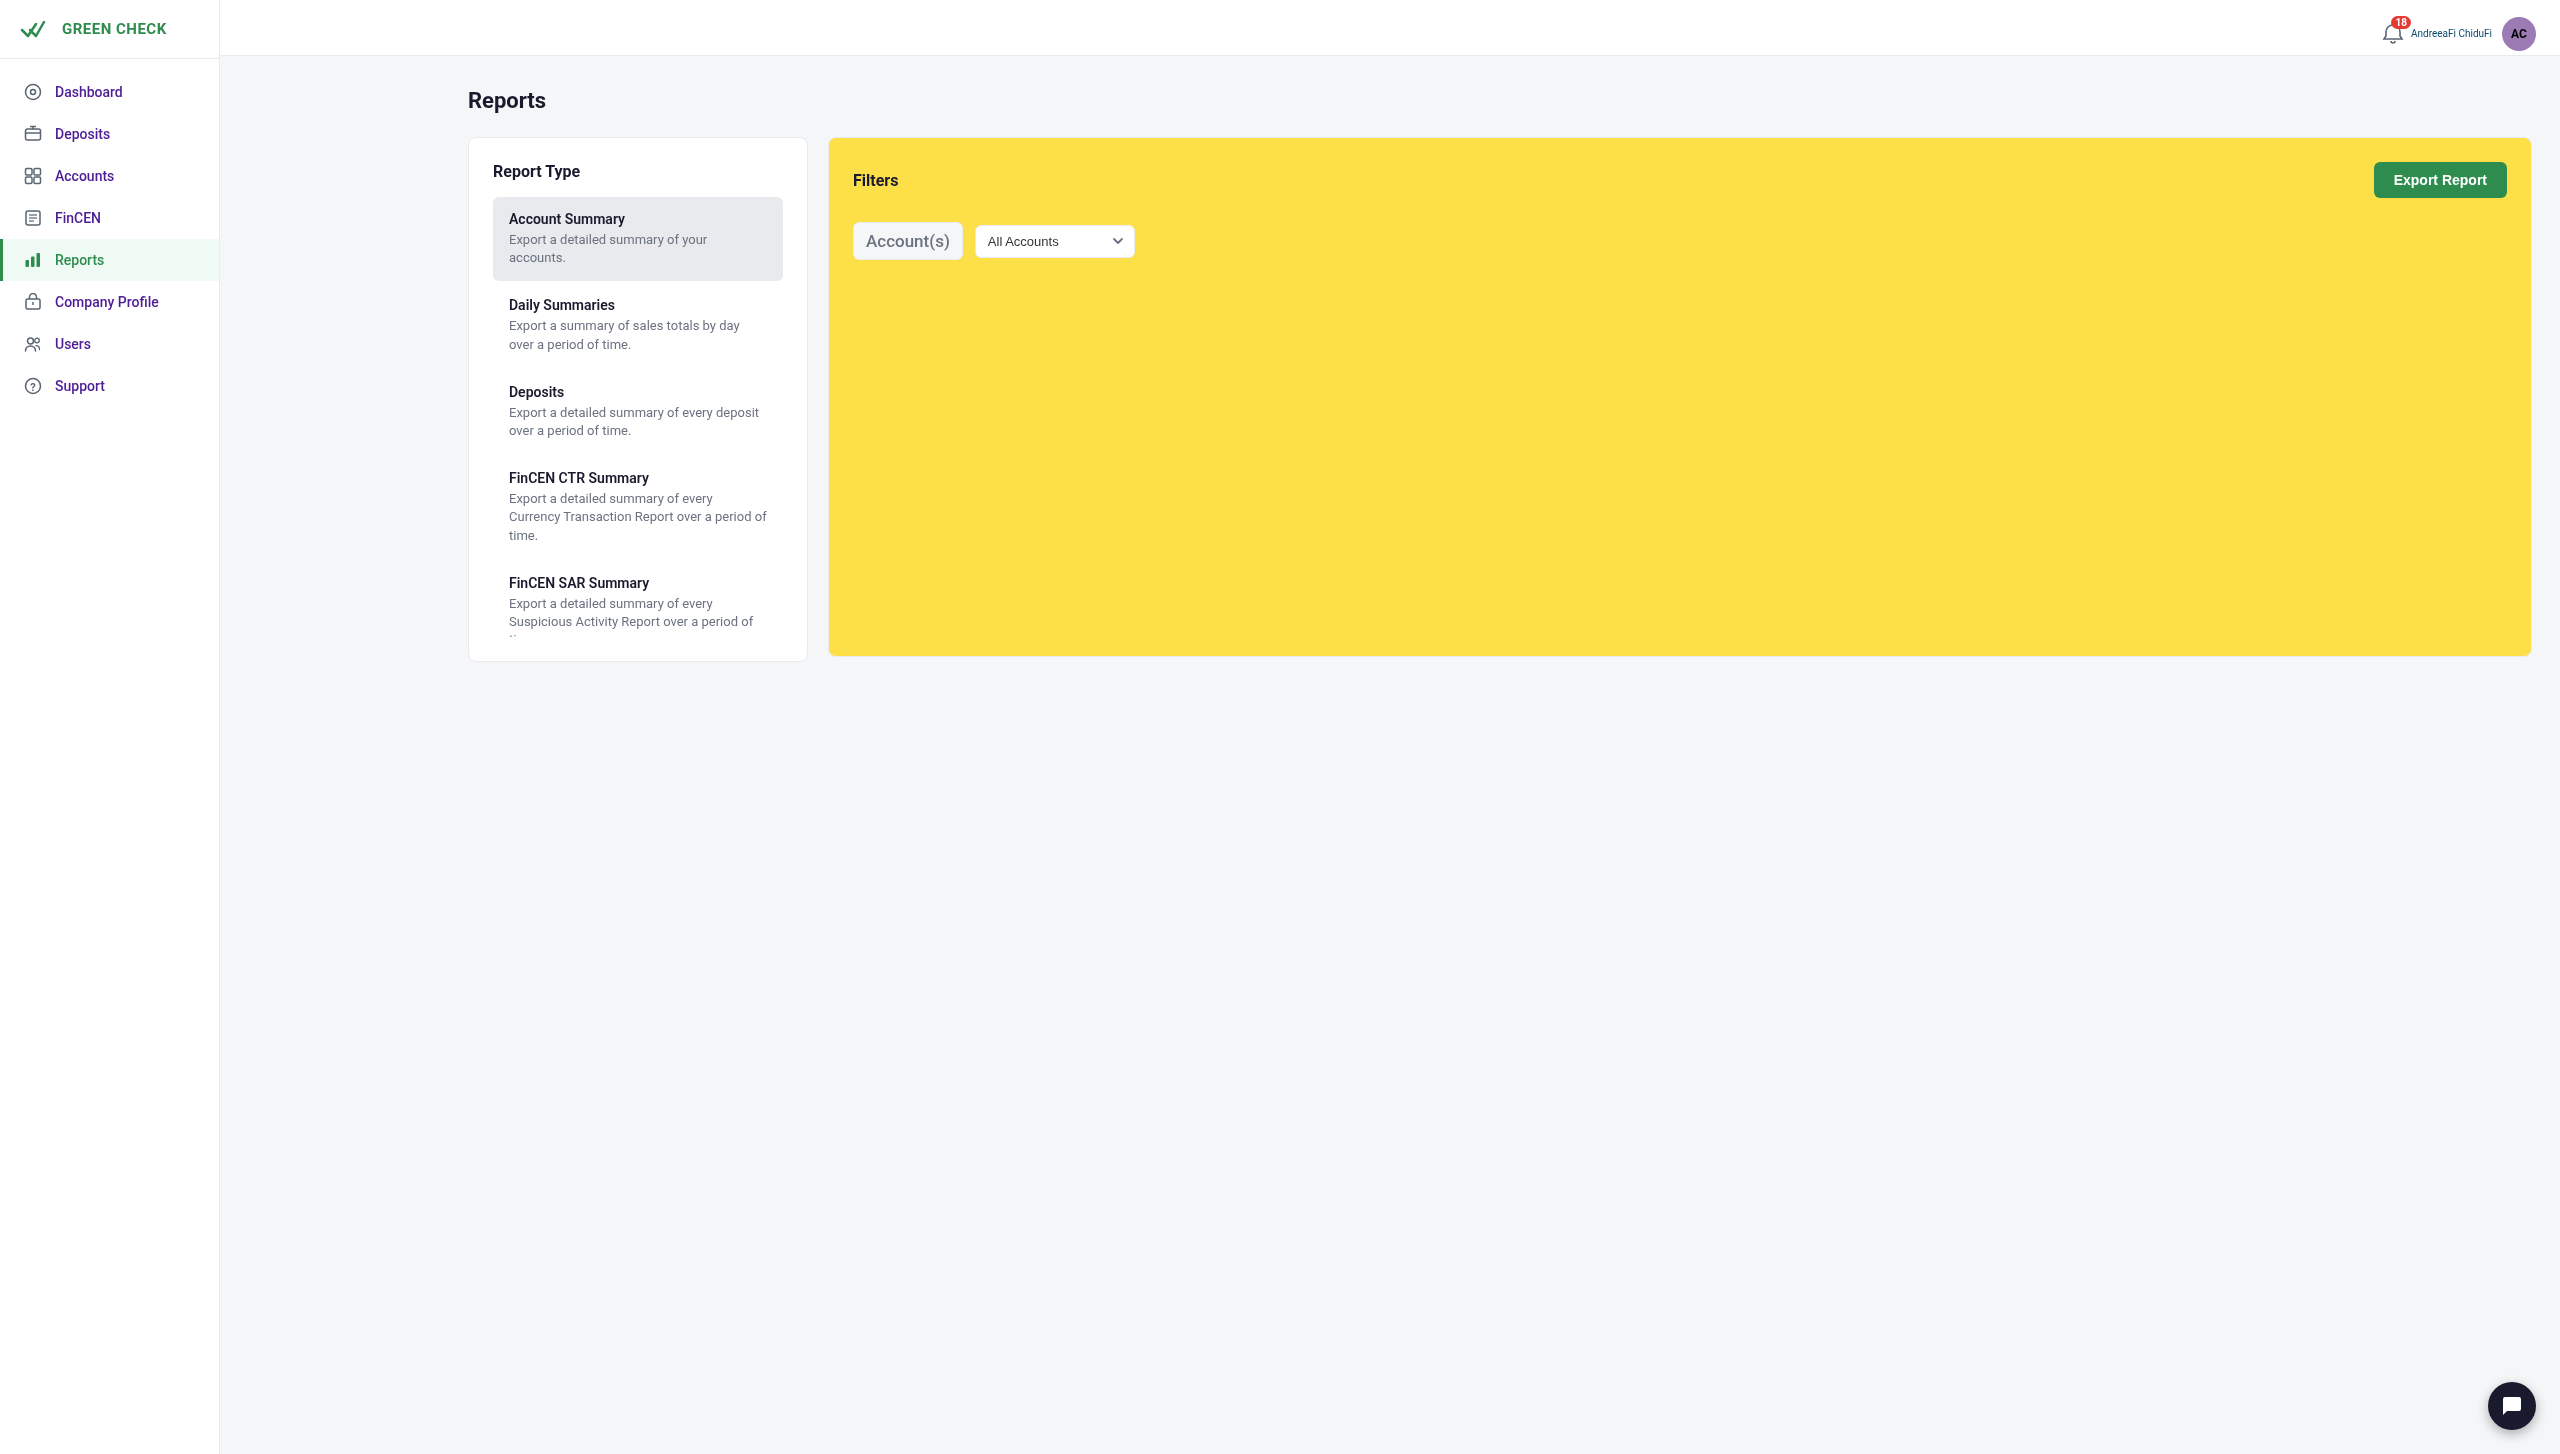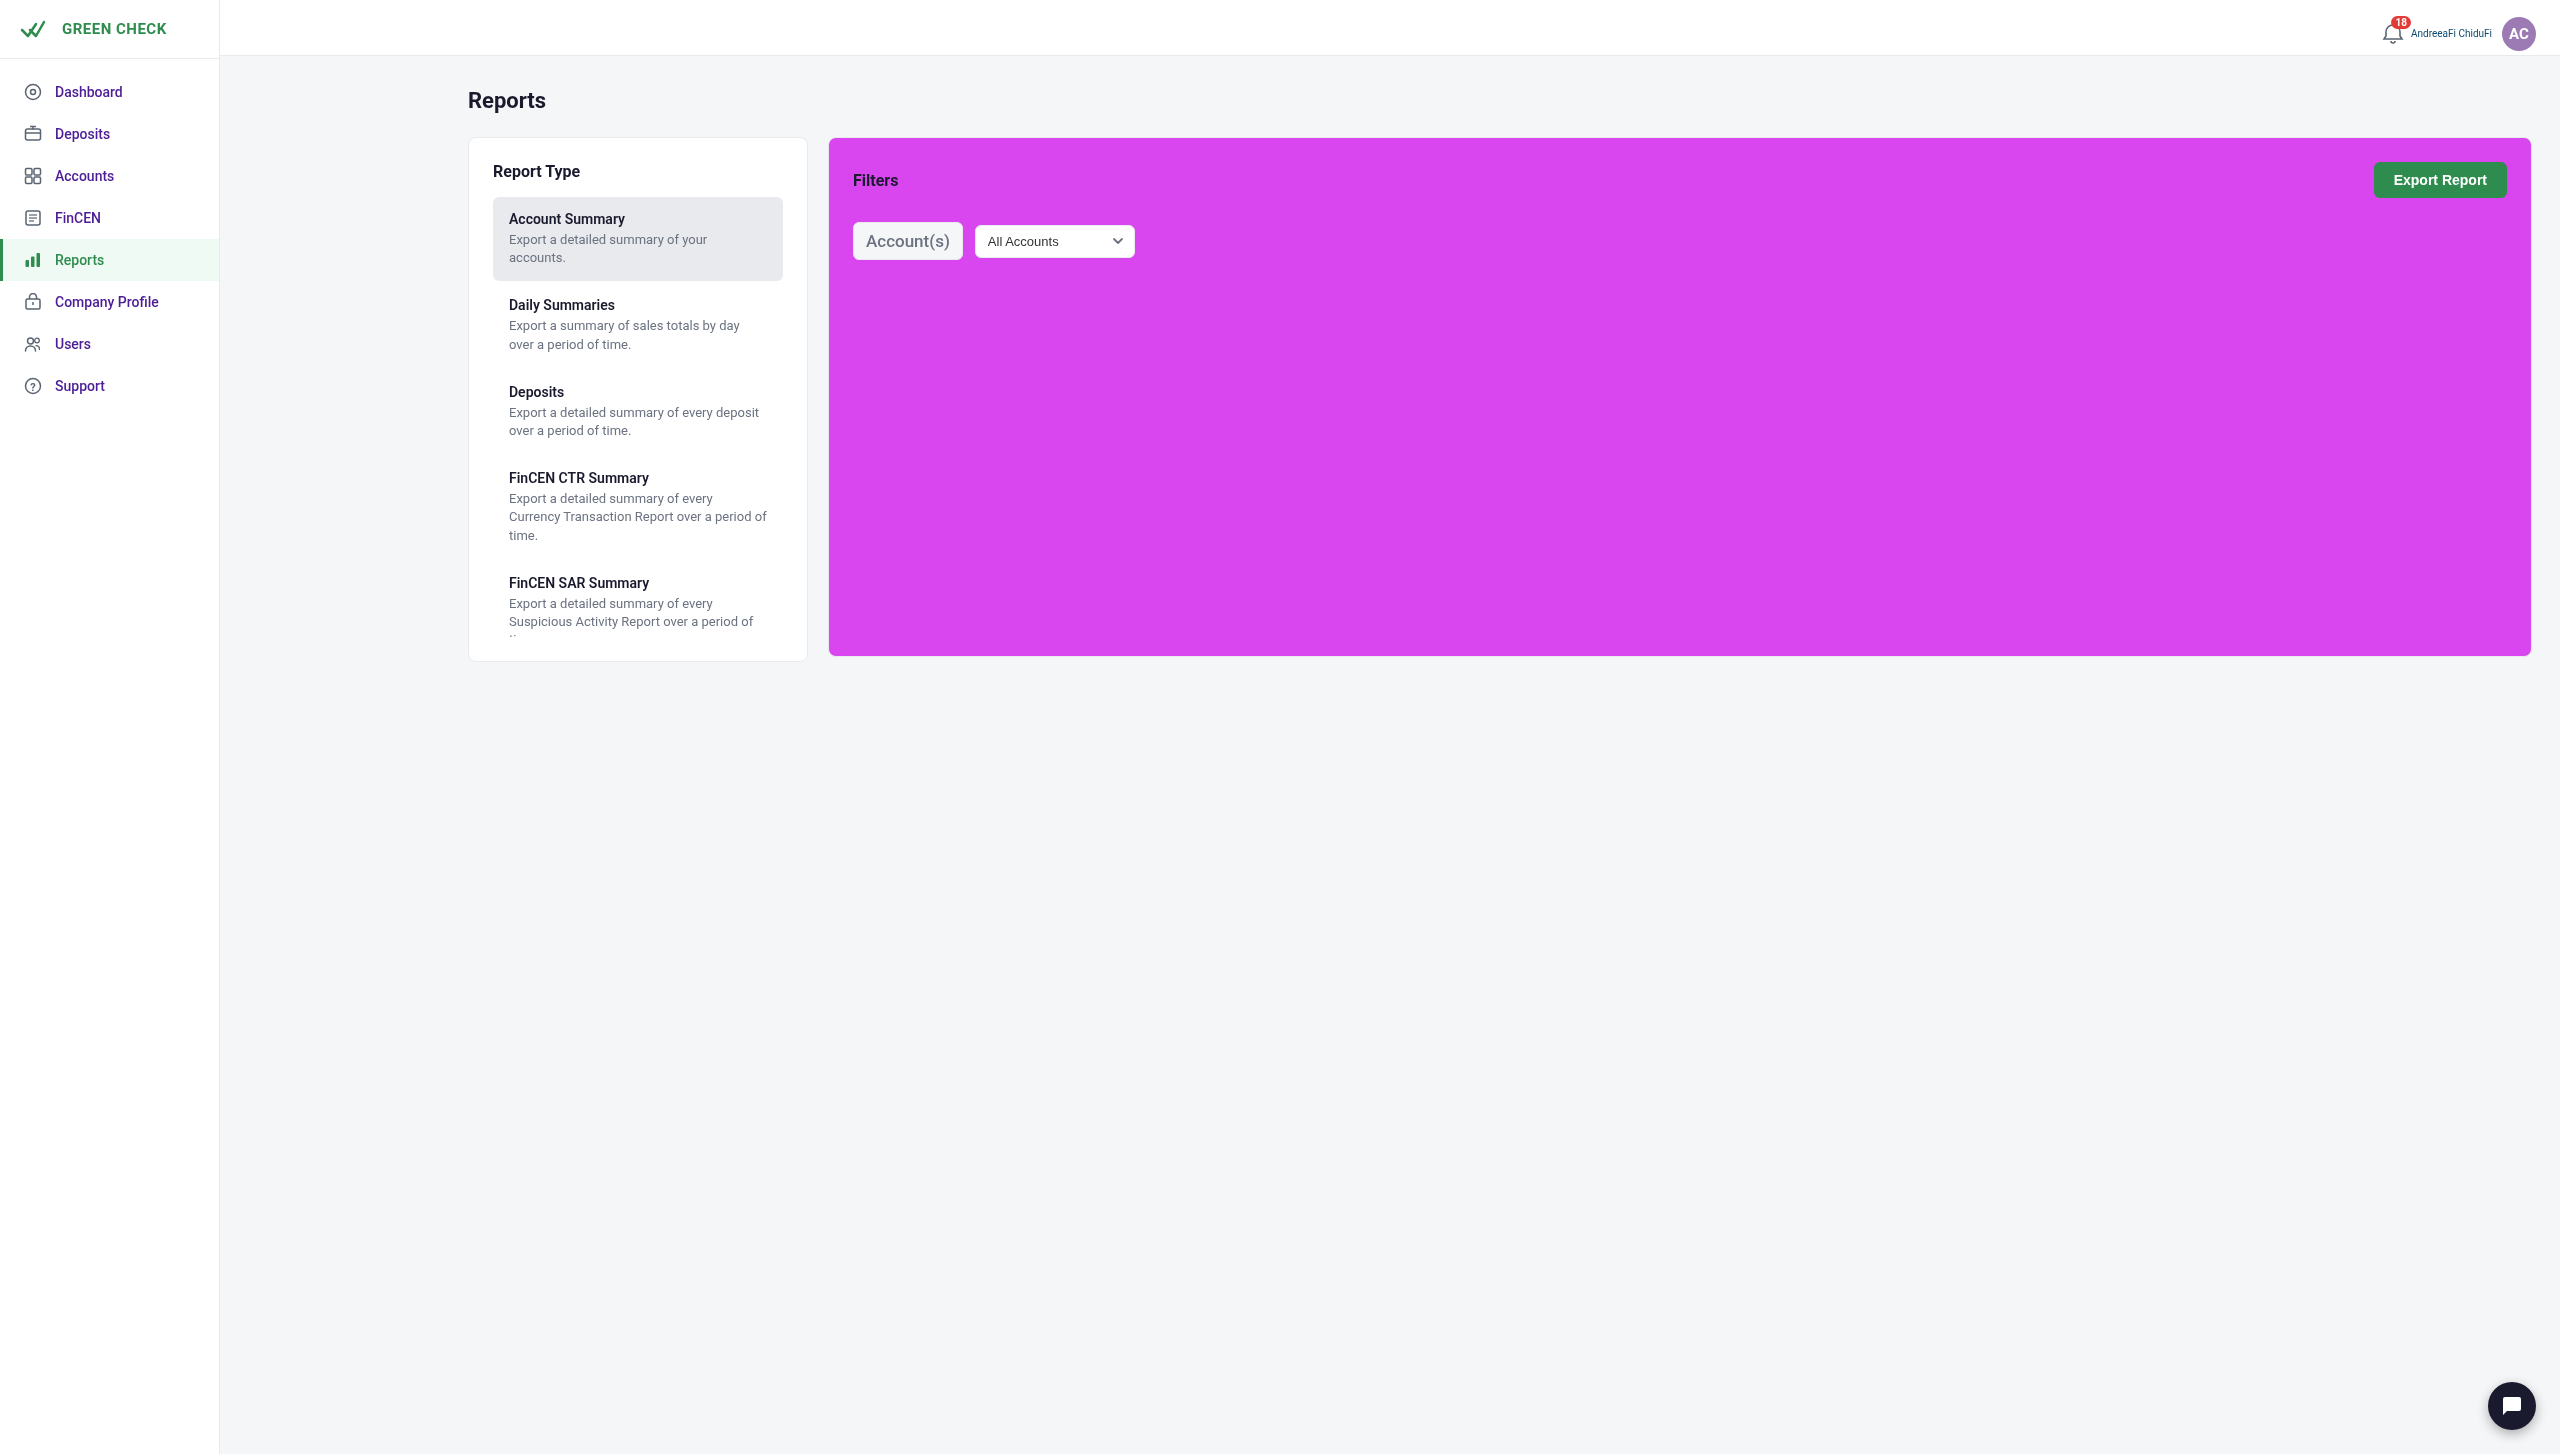--- a/index.html
+++ b/index.html
@@ -111,25 +111,25 @@
     .user-name {
       font-size: 10px;
       color: #0c4a6e;
       font-weight: 400;
     }
     .user-avatar {
       width: 34px;
       height: 34px;
       border-radius: 50%;
       background: #9c7bb5;
-      color: #ffffff;
+      color: #000000;
       display: flex;
       align-items: center;
       justify-content: center;
-      font-size: 15px;
+      font-size: 12px;
       font-weight: 700;
     }
 
     
     .main {
       margin-left: 220px;
       margin-top: 56px;
       flex: 1;
       padding: 32px 28px;
       overflow-y: auto;
@@ -191,21 +191,21 @@
       margin-bottom: 4px;
     }
     .report-item-desc {
       font-size: 13px;
       color: #6b7280;
       line-height: 1.4;
     }
 
     
     .filters-panel {
-      background: #d946ef;
+      background: #fde047;
       border-radius: 8px;
       border: 1px solid #e8eaed;
       flex: 1;
       padding: 24px;
       min-height: 520px;
       position: relative;
     }
     .filters-header {
       display: flex;
       align-items: center;

